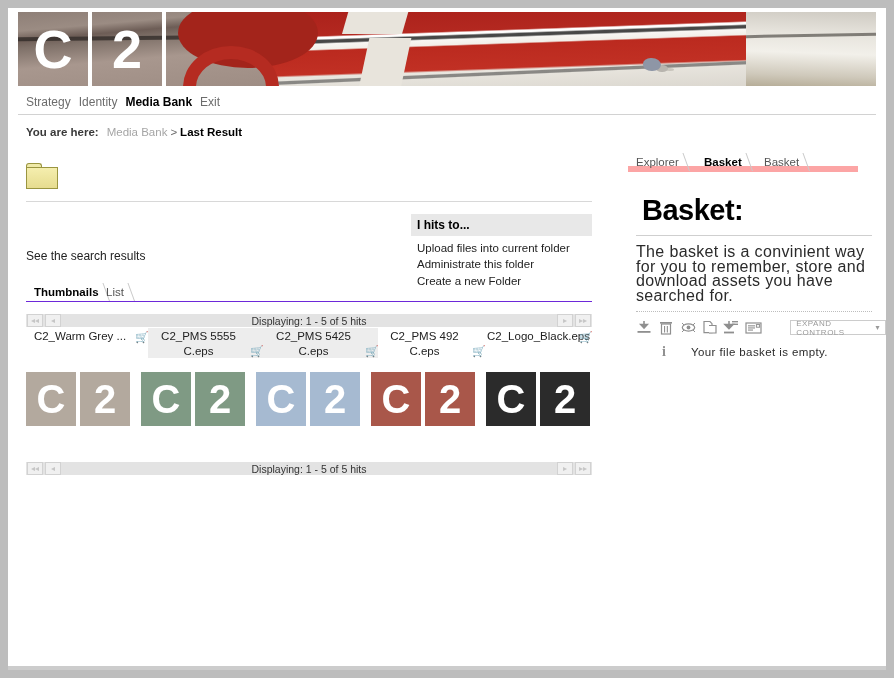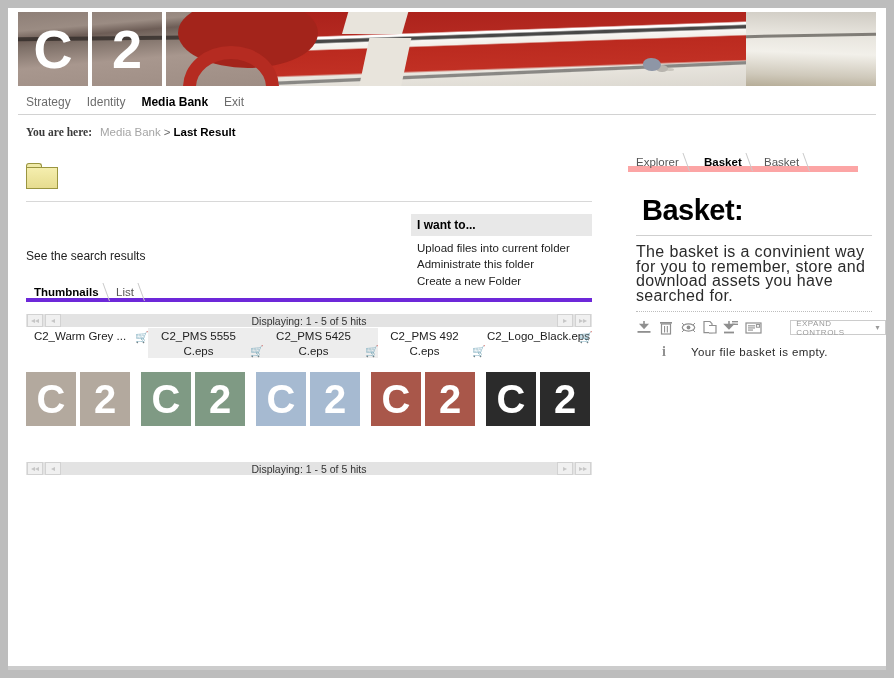--- a/index.html
+++ b/index.html
@@ -138,41 +138,41 @@
   
   #topnav {
     position: absolute;
     left: 10px;
     top: 82px;
     width: 858px;
     height: 25px;
     border-bottom: 1px solid #d2d2d2;
     display: flex;
     align-items: center;
-    gap: 16px;
+    gap: 8px;
     padding-left: 8px;
     box-sizing: border-box;
   }
   .navitem {
     font-size: 12px;
     color: #6c6c6c;
     cursor: pointer;
     white-space: nowrap;
   }
   .navitem.active { color: #000; font-weight: bold; }
 
   
   #breadcrumb {
     position: absolute;
     left: 18px;
     top: 118px;
     font-size: 11.5px;
     white-space: nowrap;
   }
-  #breadcrumb .bc-label { color: #3a3a3a; font-weight: bold; font-family: Liberation Serif, serif; }
+  #breadcrumb .bc-label { color: #3a3a3a; font-weight: bold; }
   #breadcrumb .bc-link  { color: #a5a5a5; margin-left: 8px; }
   #breadcrumb .bc-sep   { color: #6a6a6a; margin: 0 3px; }
   #breadcrumb .bc-cur   { color: #000; font-weight: bold; }
 
   
   #left {
     position: absolute;
     left: 18px;
     top: 155px;
     width: 566px;
@@ -241,21 +241,21 @@
     cursor: pointer;
   }
 
   
   #view-tabs {
     position: absolute;
     left: 18px;
     top: 275px;
     width: 566px;
     height: 19px;
-    border-bottom: 4px solid #6d28d9;
+    border-bottom: 1px solid #6d28d9;
     box-sizing: border-box;
   }
   .vtab {
     position: absolute;
     top: 0;
     height: 18px;
     font-size: 11.5px;
     color: #555;
     padding: 0 10px 0 8px;
     line-height: 18px;
@@ -265,21 +265,21 @@
   .vtab .slash {
     position: absolute;
     right: -1px; top: 0;
     width: 12px; height: 18px;
     border-right: 1px solid #c9c9c9;
     transform: skewX(20deg);
     transform-origin: bottom right;
   }
   .vtab.active { color: #000; font-weight: bold; }
   #vtab-0 { left: 0; }
-  #vtab-1 { left: 82px; }
+  #vtab-1 { left: 72px; }
 
   
   .pager {
     position: absolute;
     left: 18px;
     width: 566px;
     height: 14px;
     background: #e3e3e3;
     border-top: 1px solid #ffffff;
     box-sizing: border-box;
@@ -527,21 +527,21 @@
 
     <div id="folder-icon">
       <div class="tab"></div>
       <div class="body"></div>
     </div>
     <div id="folder-rule"></div>
 
     <div id="info-row">
       <div id="see-results">See the search results</div>
       <div id="iwantto">
-        <div class="hdr">I want to...</div>
+        <div class="hdr">I hits to...</div>
         <ul>
           <li>Upload files into current folder</li>
           <li>Administrate this folder</li>
           <li>Create a new Folder</li>
         </ul>
       </div>
     </div>
   </div>
 
   <div id="view-tabs">

